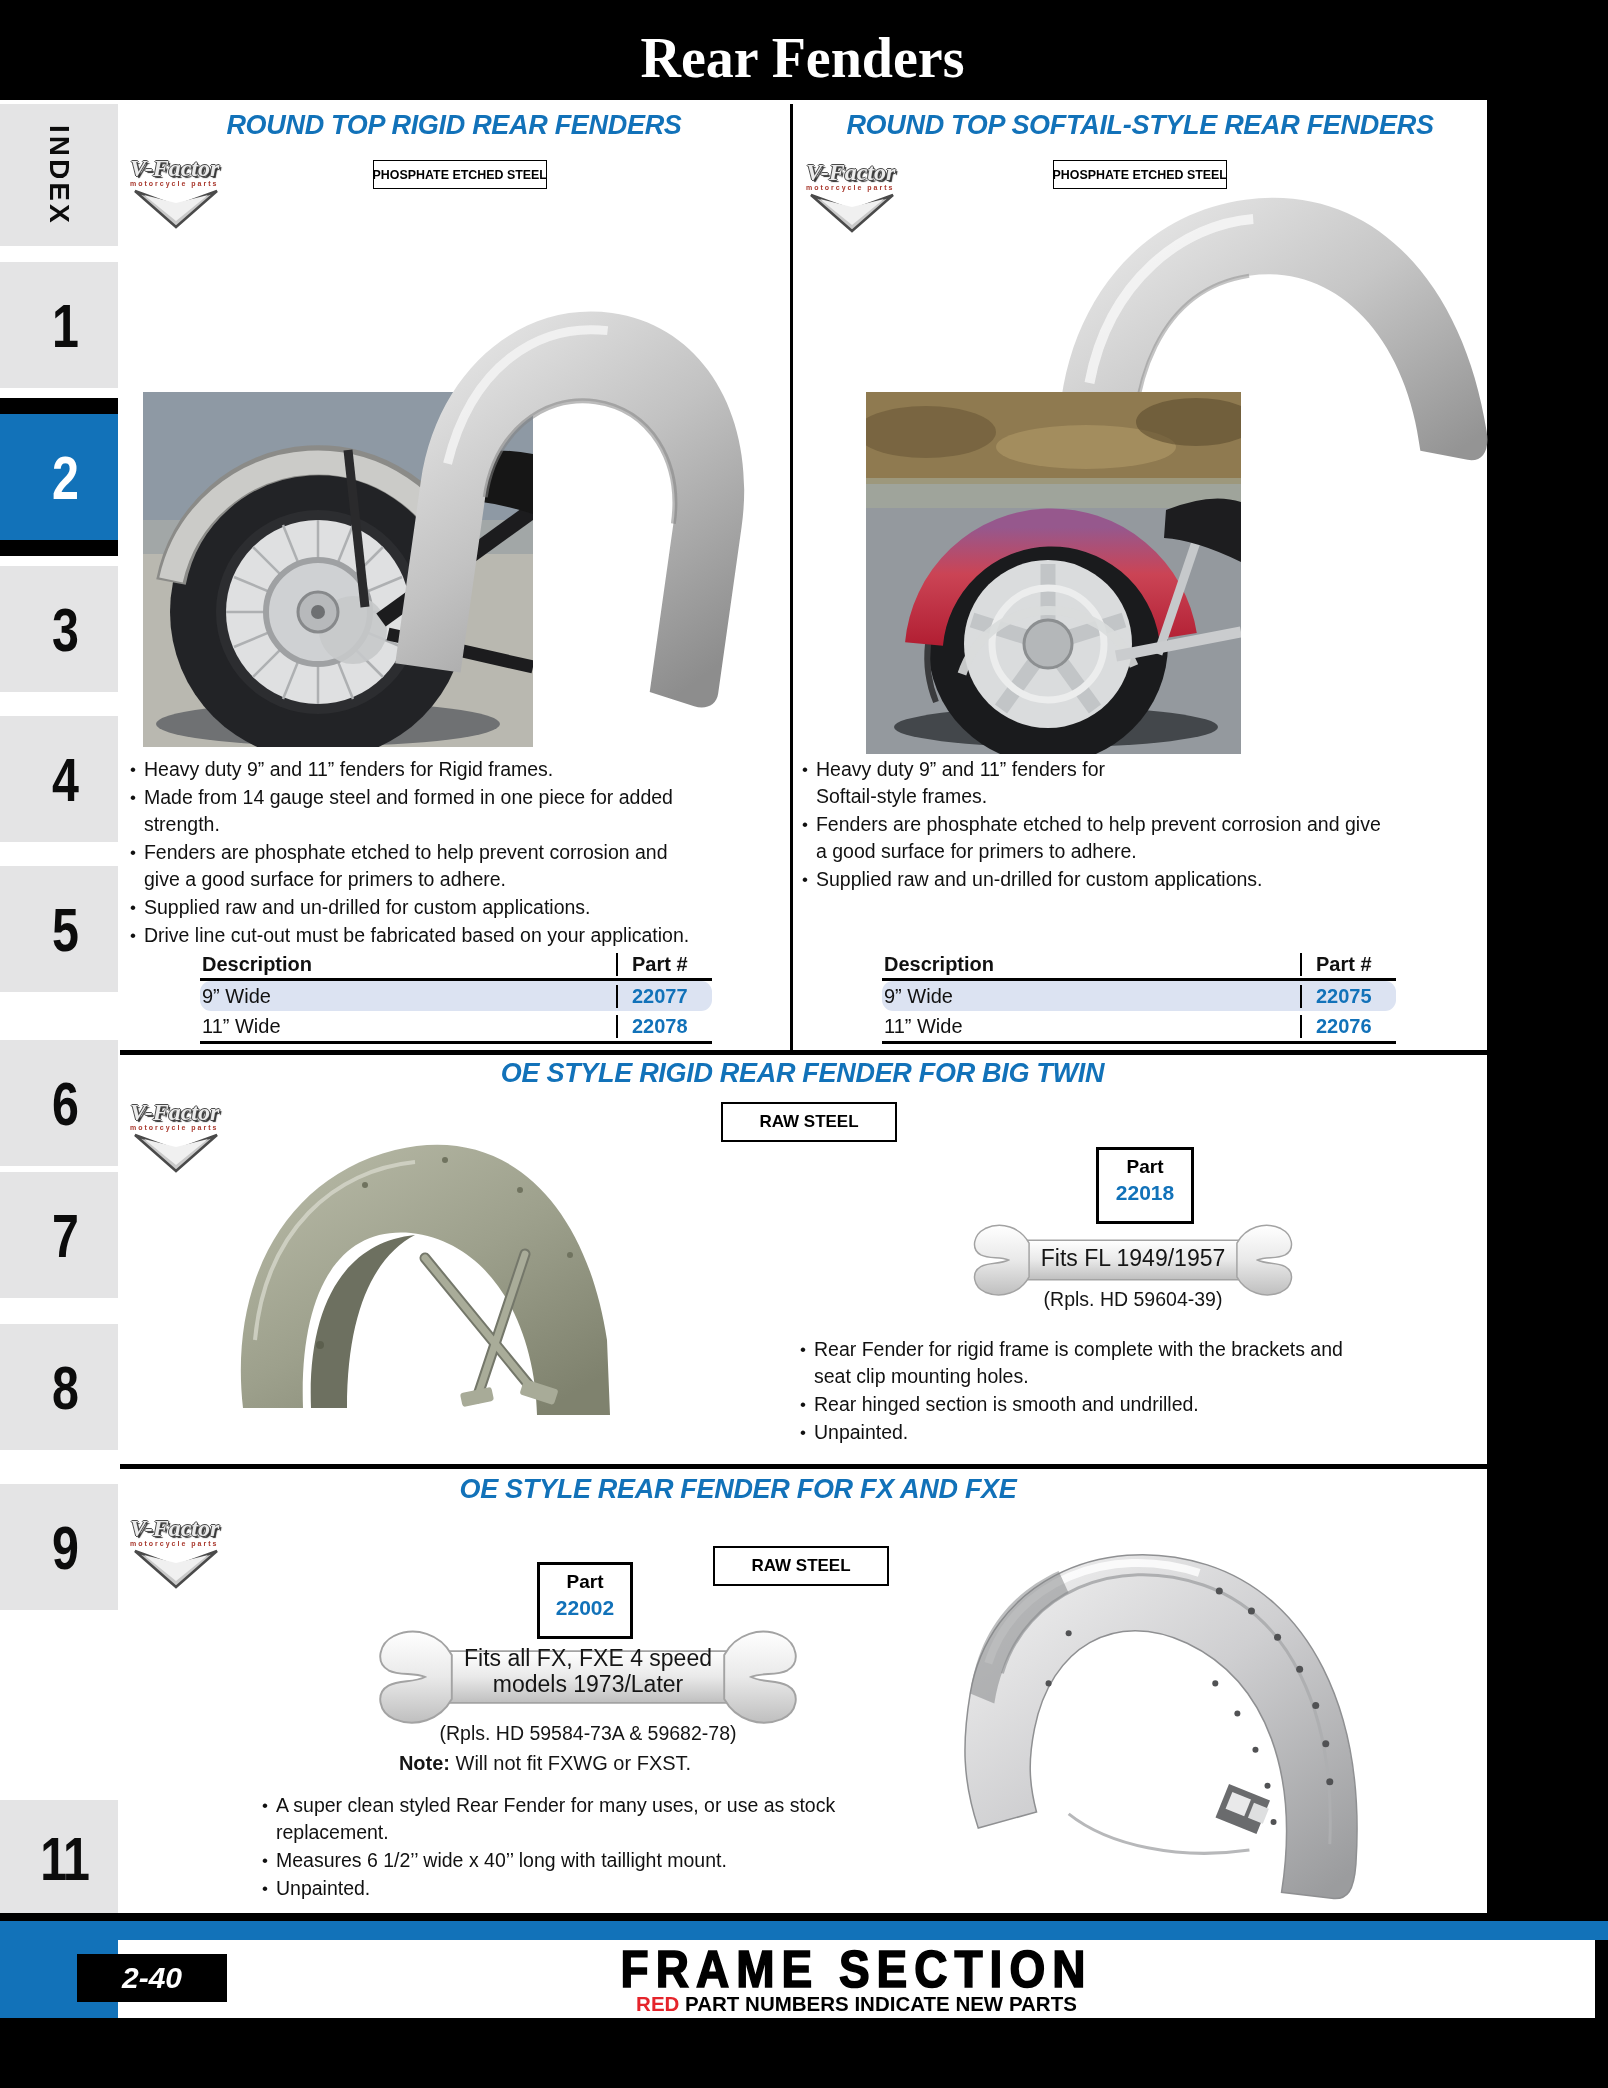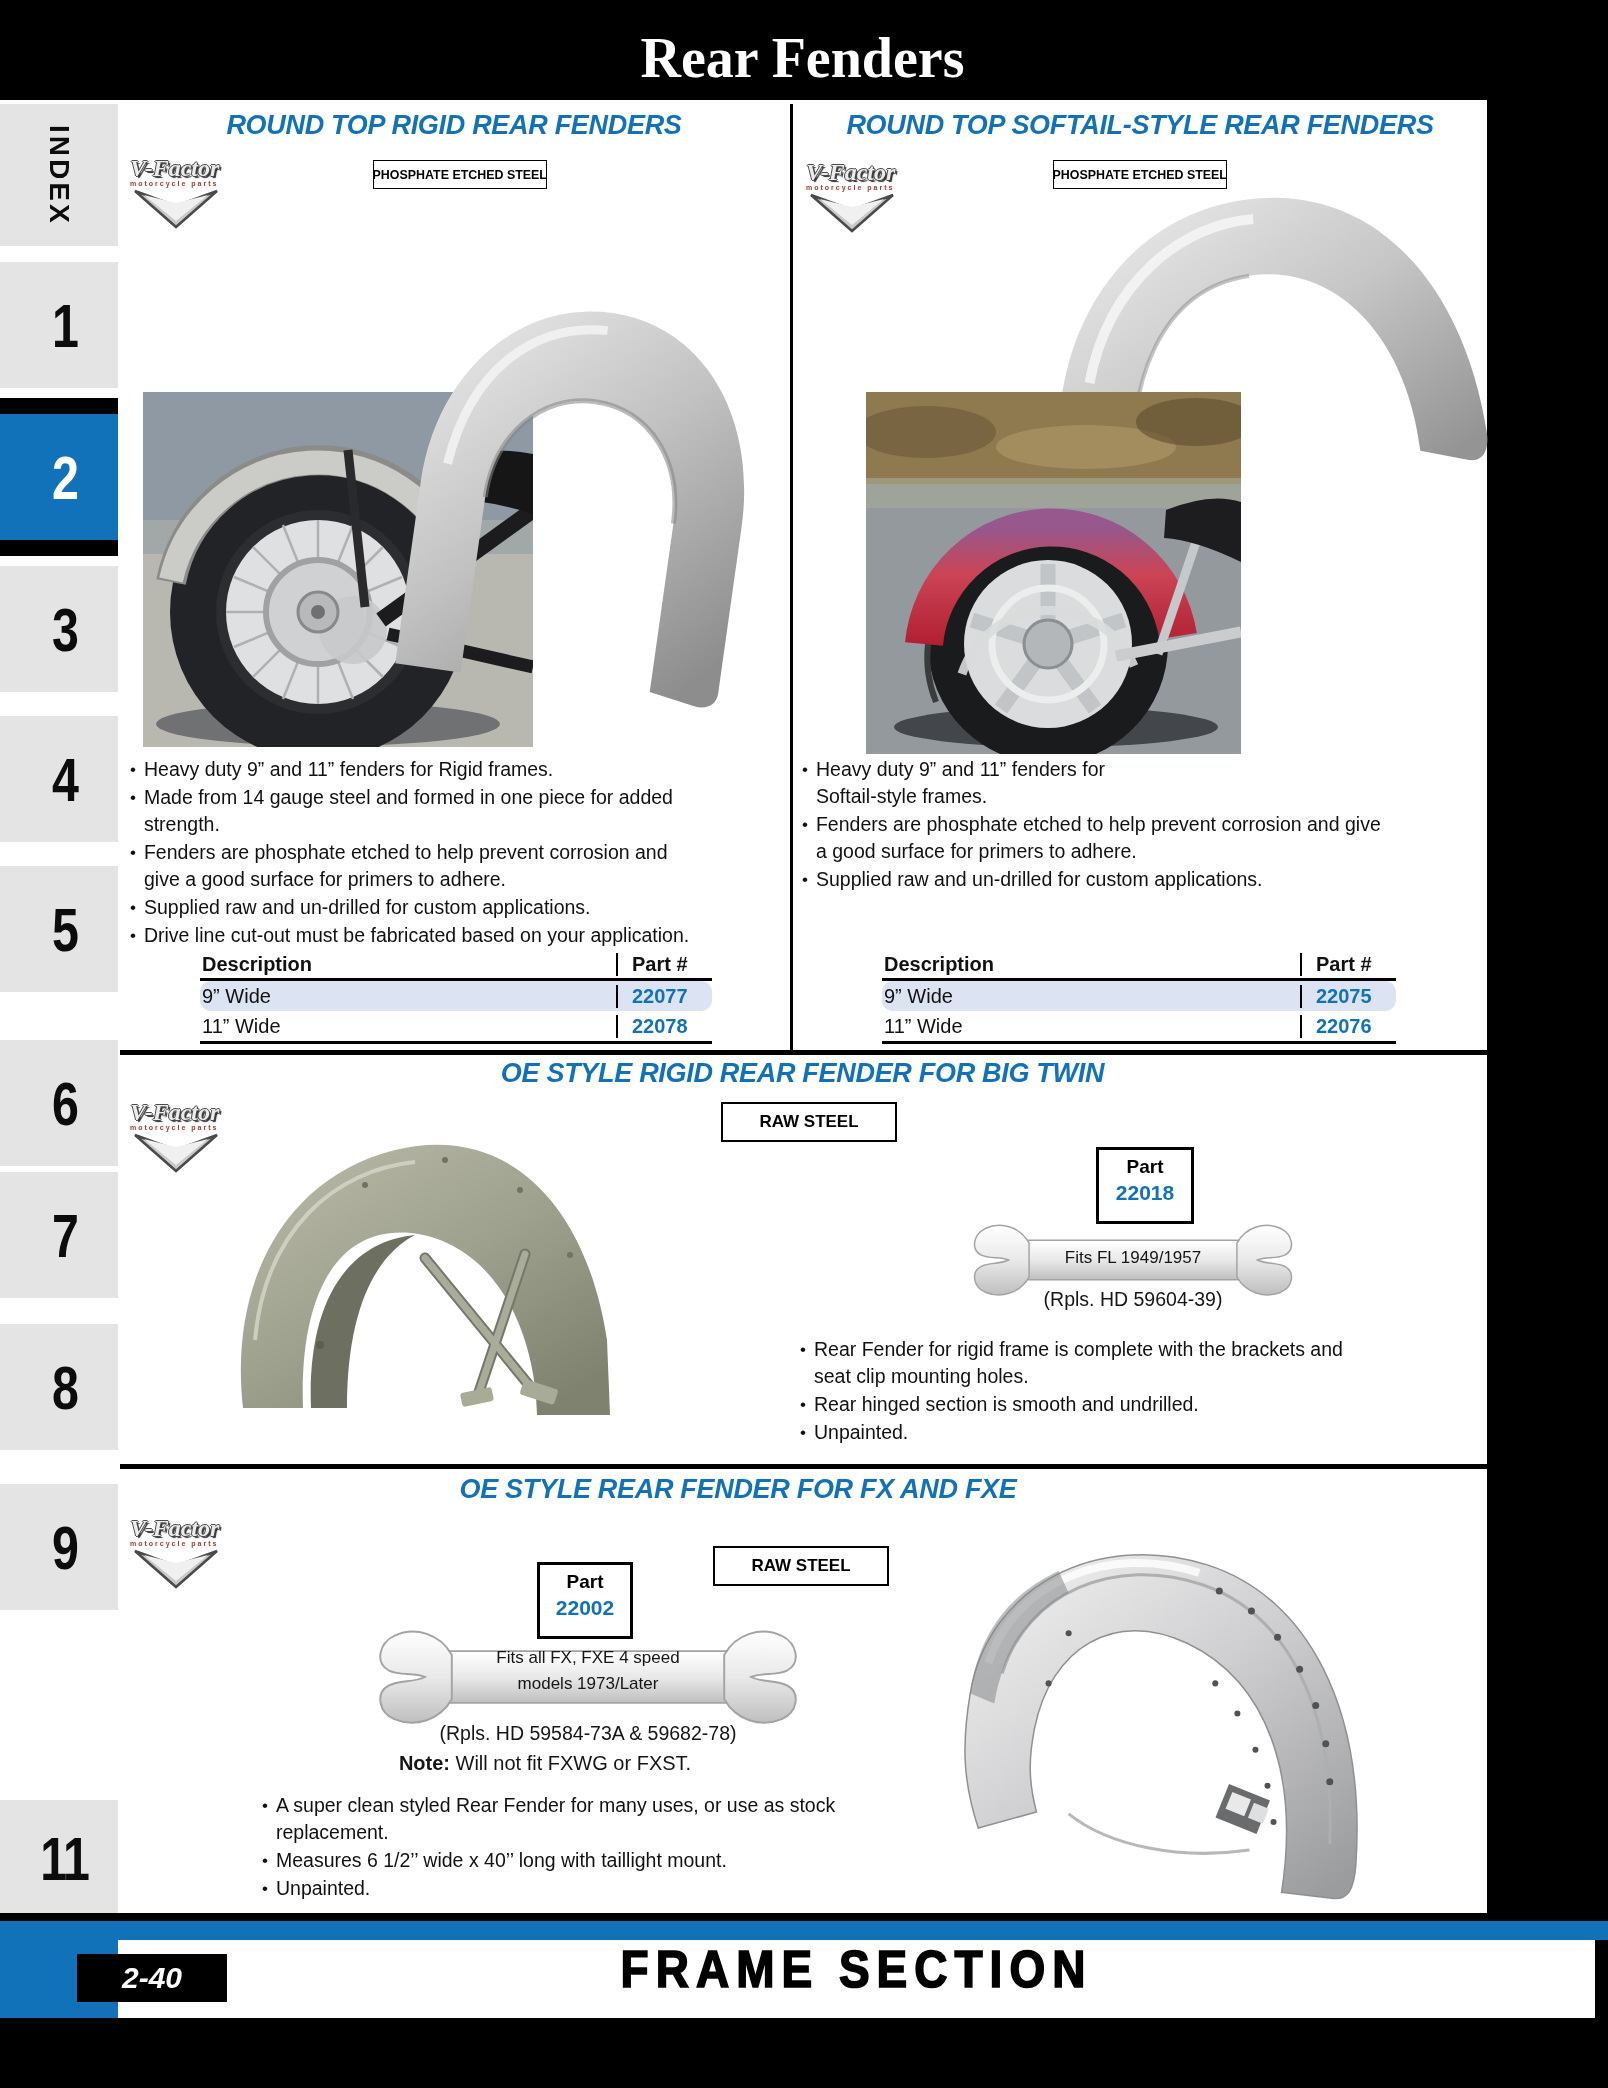--- a/index.html
+++ b/index.html
@@ -57,21 +57,21 @@
   .row-hl{background:var(--hl);border-radius:11px;}
 
   
   .vfactor{width:110px;text-align:left;}
   .vf-text{font-family:"Liberation Serif",serif;font-style:italic;font-weight:bold;font-size:24px;
     color:#ececec;line-height:24px;white-space:nowrap;
     text-shadow:1px 0 #4a4a4a,-1px 0 #4a4a4a,0 1px #4a4a4a,0 -1px #4a4a4a,2px 2px 1px #2e2e2e;}
   .vf-sub{font-size:7px;font-weight:bold;color:#a8372c;letter-spacing:2px;margin-top:0;}
 
   
-  .wrench-text{font-size:17px;text-align:center;line-height:26px;color:#151515;}
+  .wrench-text{font-size:23px;text-align:center;line-height:26px;color:#151515;}
   .rpls{font-size:19.5px;text-align:center;color:#151515;}
   .note{font-size:20px;text-align:center;color:#151515;}
   .note b{font-weight:bold;}
 
   
   .f-bluebar{left:0;top:1921px;width:1608px;height:19px;background:var(--blue);}
   .f-blueblock{left:0;top:1921px;width:118px;height:97px;background:var(--blue);}
   .f-bottomline{left:0;top:1913px;width:1608px;height:8px;background:#000;}
   .f-pagebox{left:77px;top:1954px;width:150px;height:48px;background:#000;display:flex;align-items:center;justify-content:center;}
   .f-pagebox span{color:#fff;font-weight:bold;font-style:italic;font-size:30px;}
@@ -476,17 +476,20 @@
     <li>
         <span class="b-text">Unpainted.</span>
       </li>
   </ul>
 
   <div class="abs f-bottomline"></div>
   <div class="abs f-bluebar"></div>
   <div class="abs f-blueblock"></div>
   <div class="abs footer-white"></div>
   <div class="abs f-title">FRAME SECTION</div>
+  <div class="abs f-tag">
+    <span class="red">RED</span><span> PART NUMBERS INDICATE NEW PARTS</span>
+  </div>
   <div class="abs f-pagebox">
     <span>2-40</span>
   </div>
 
 </div>
 
 </body></html>

